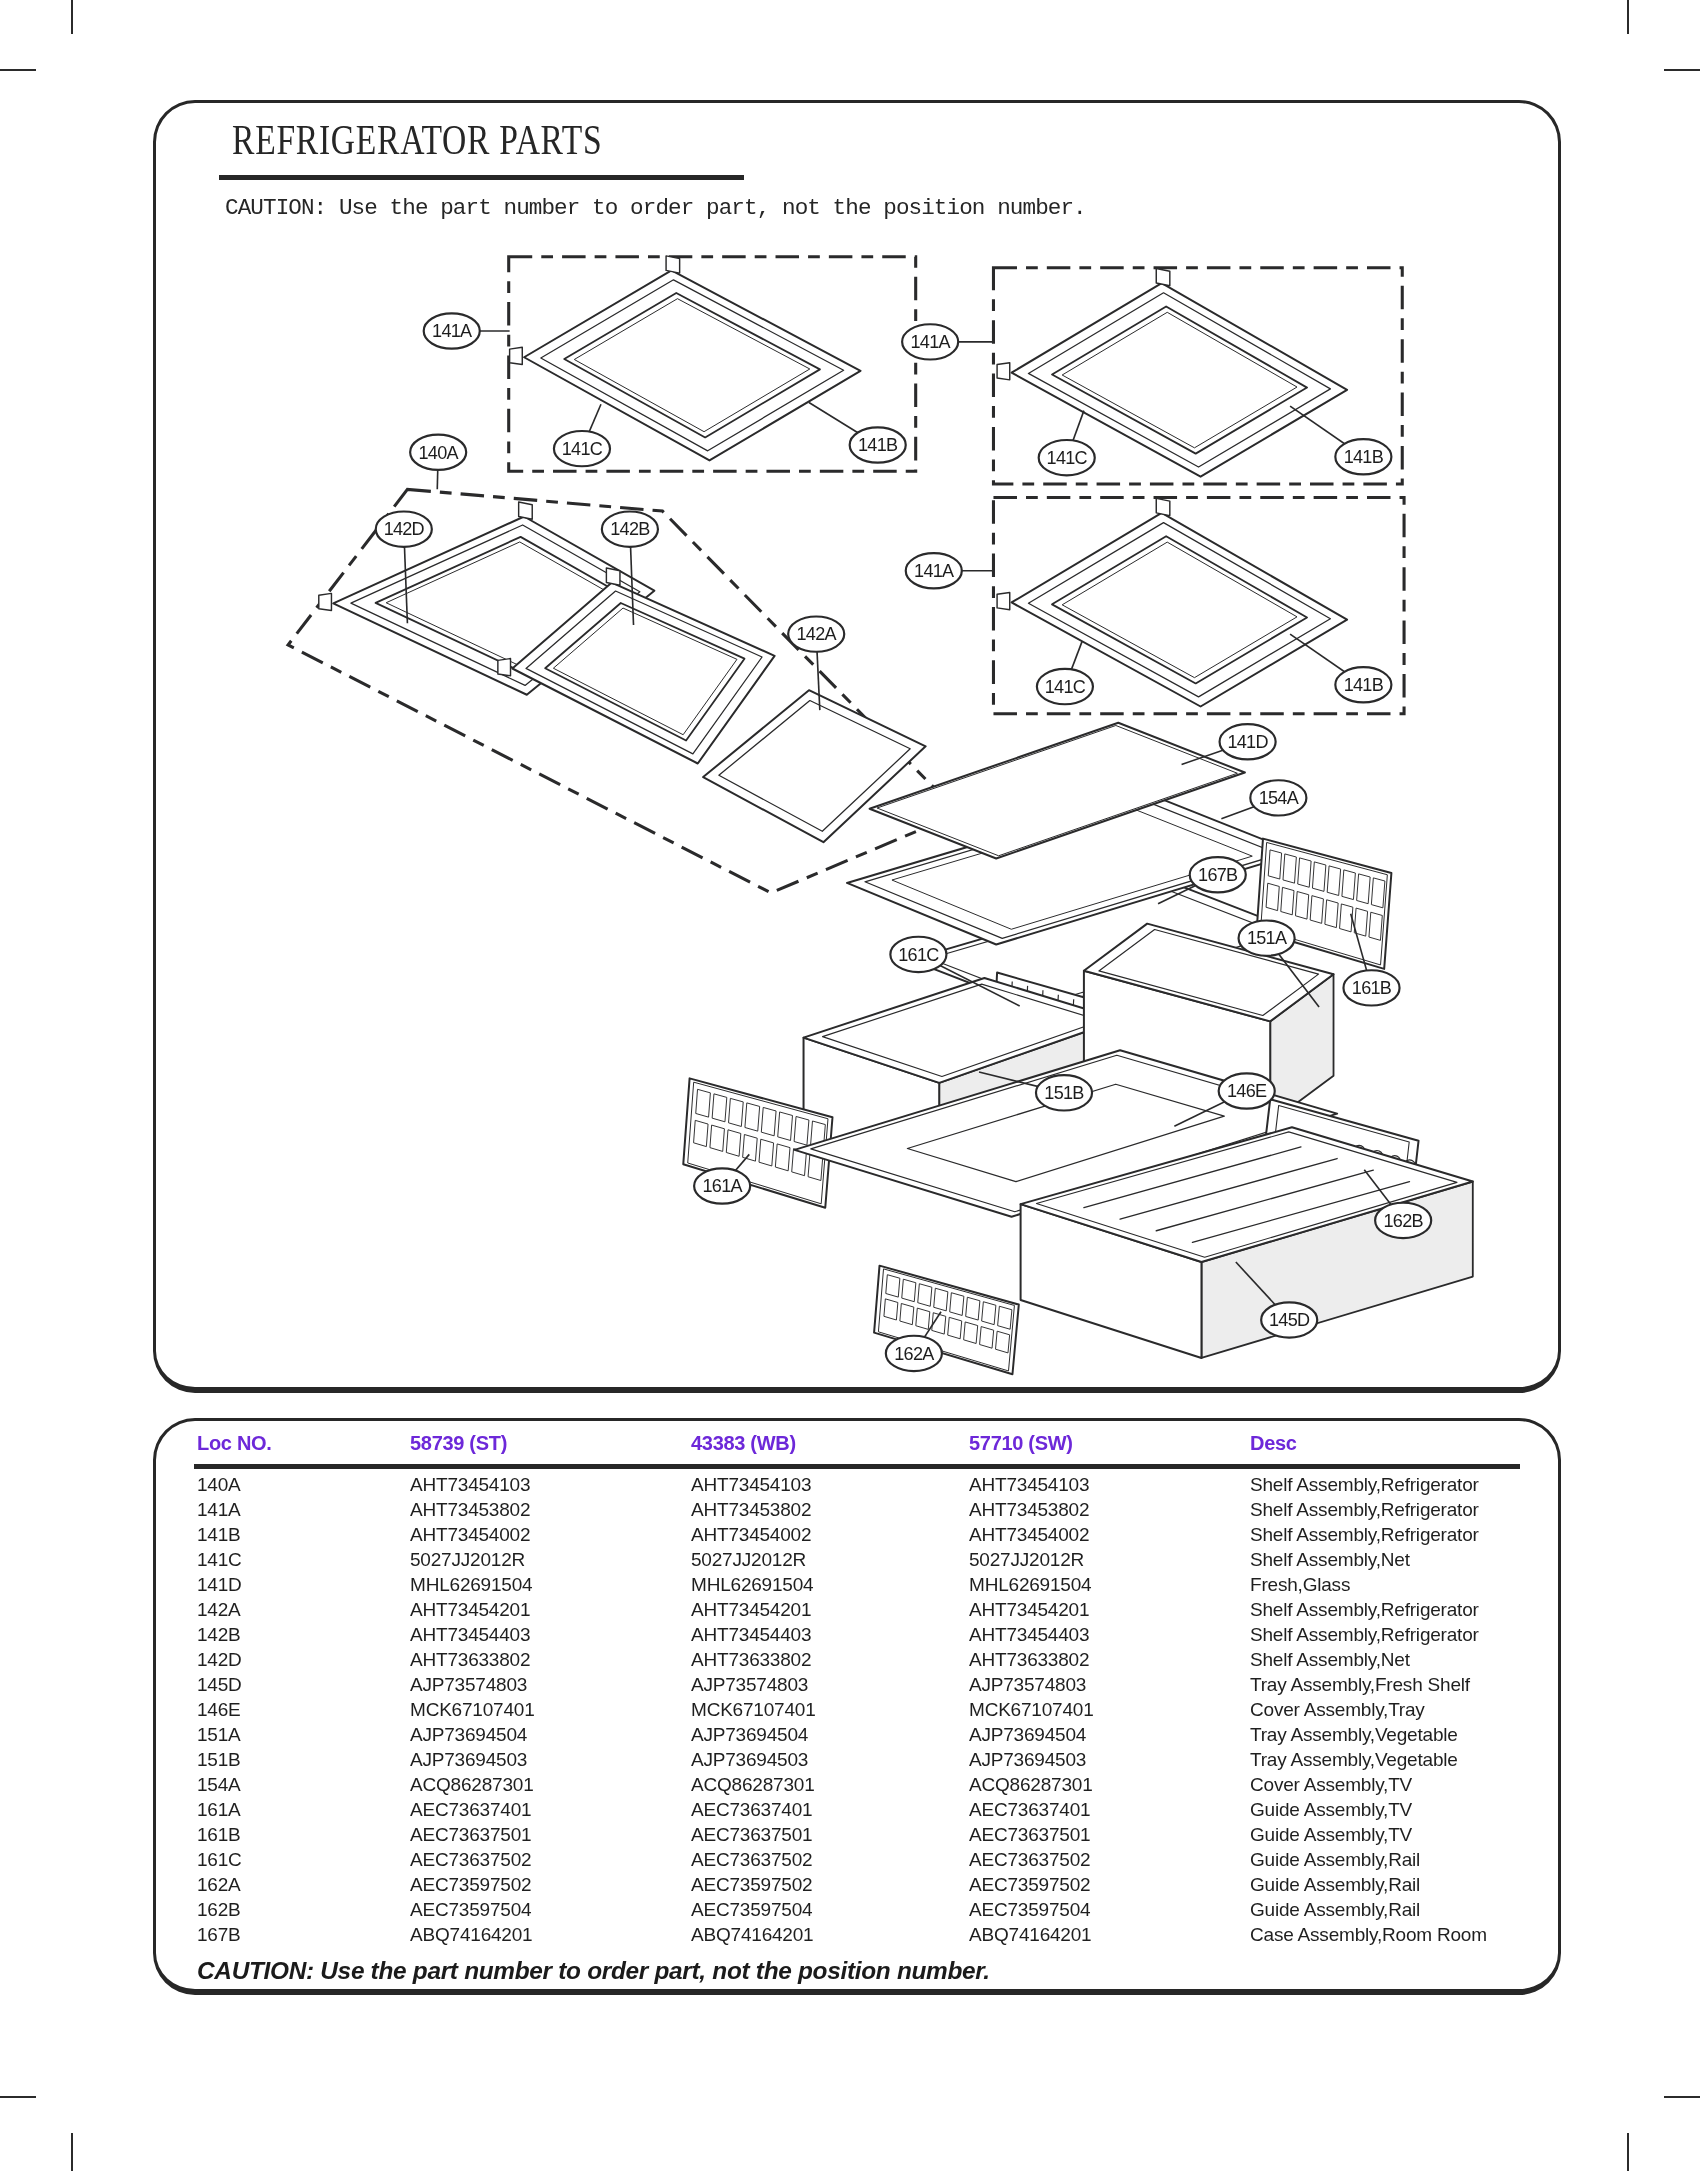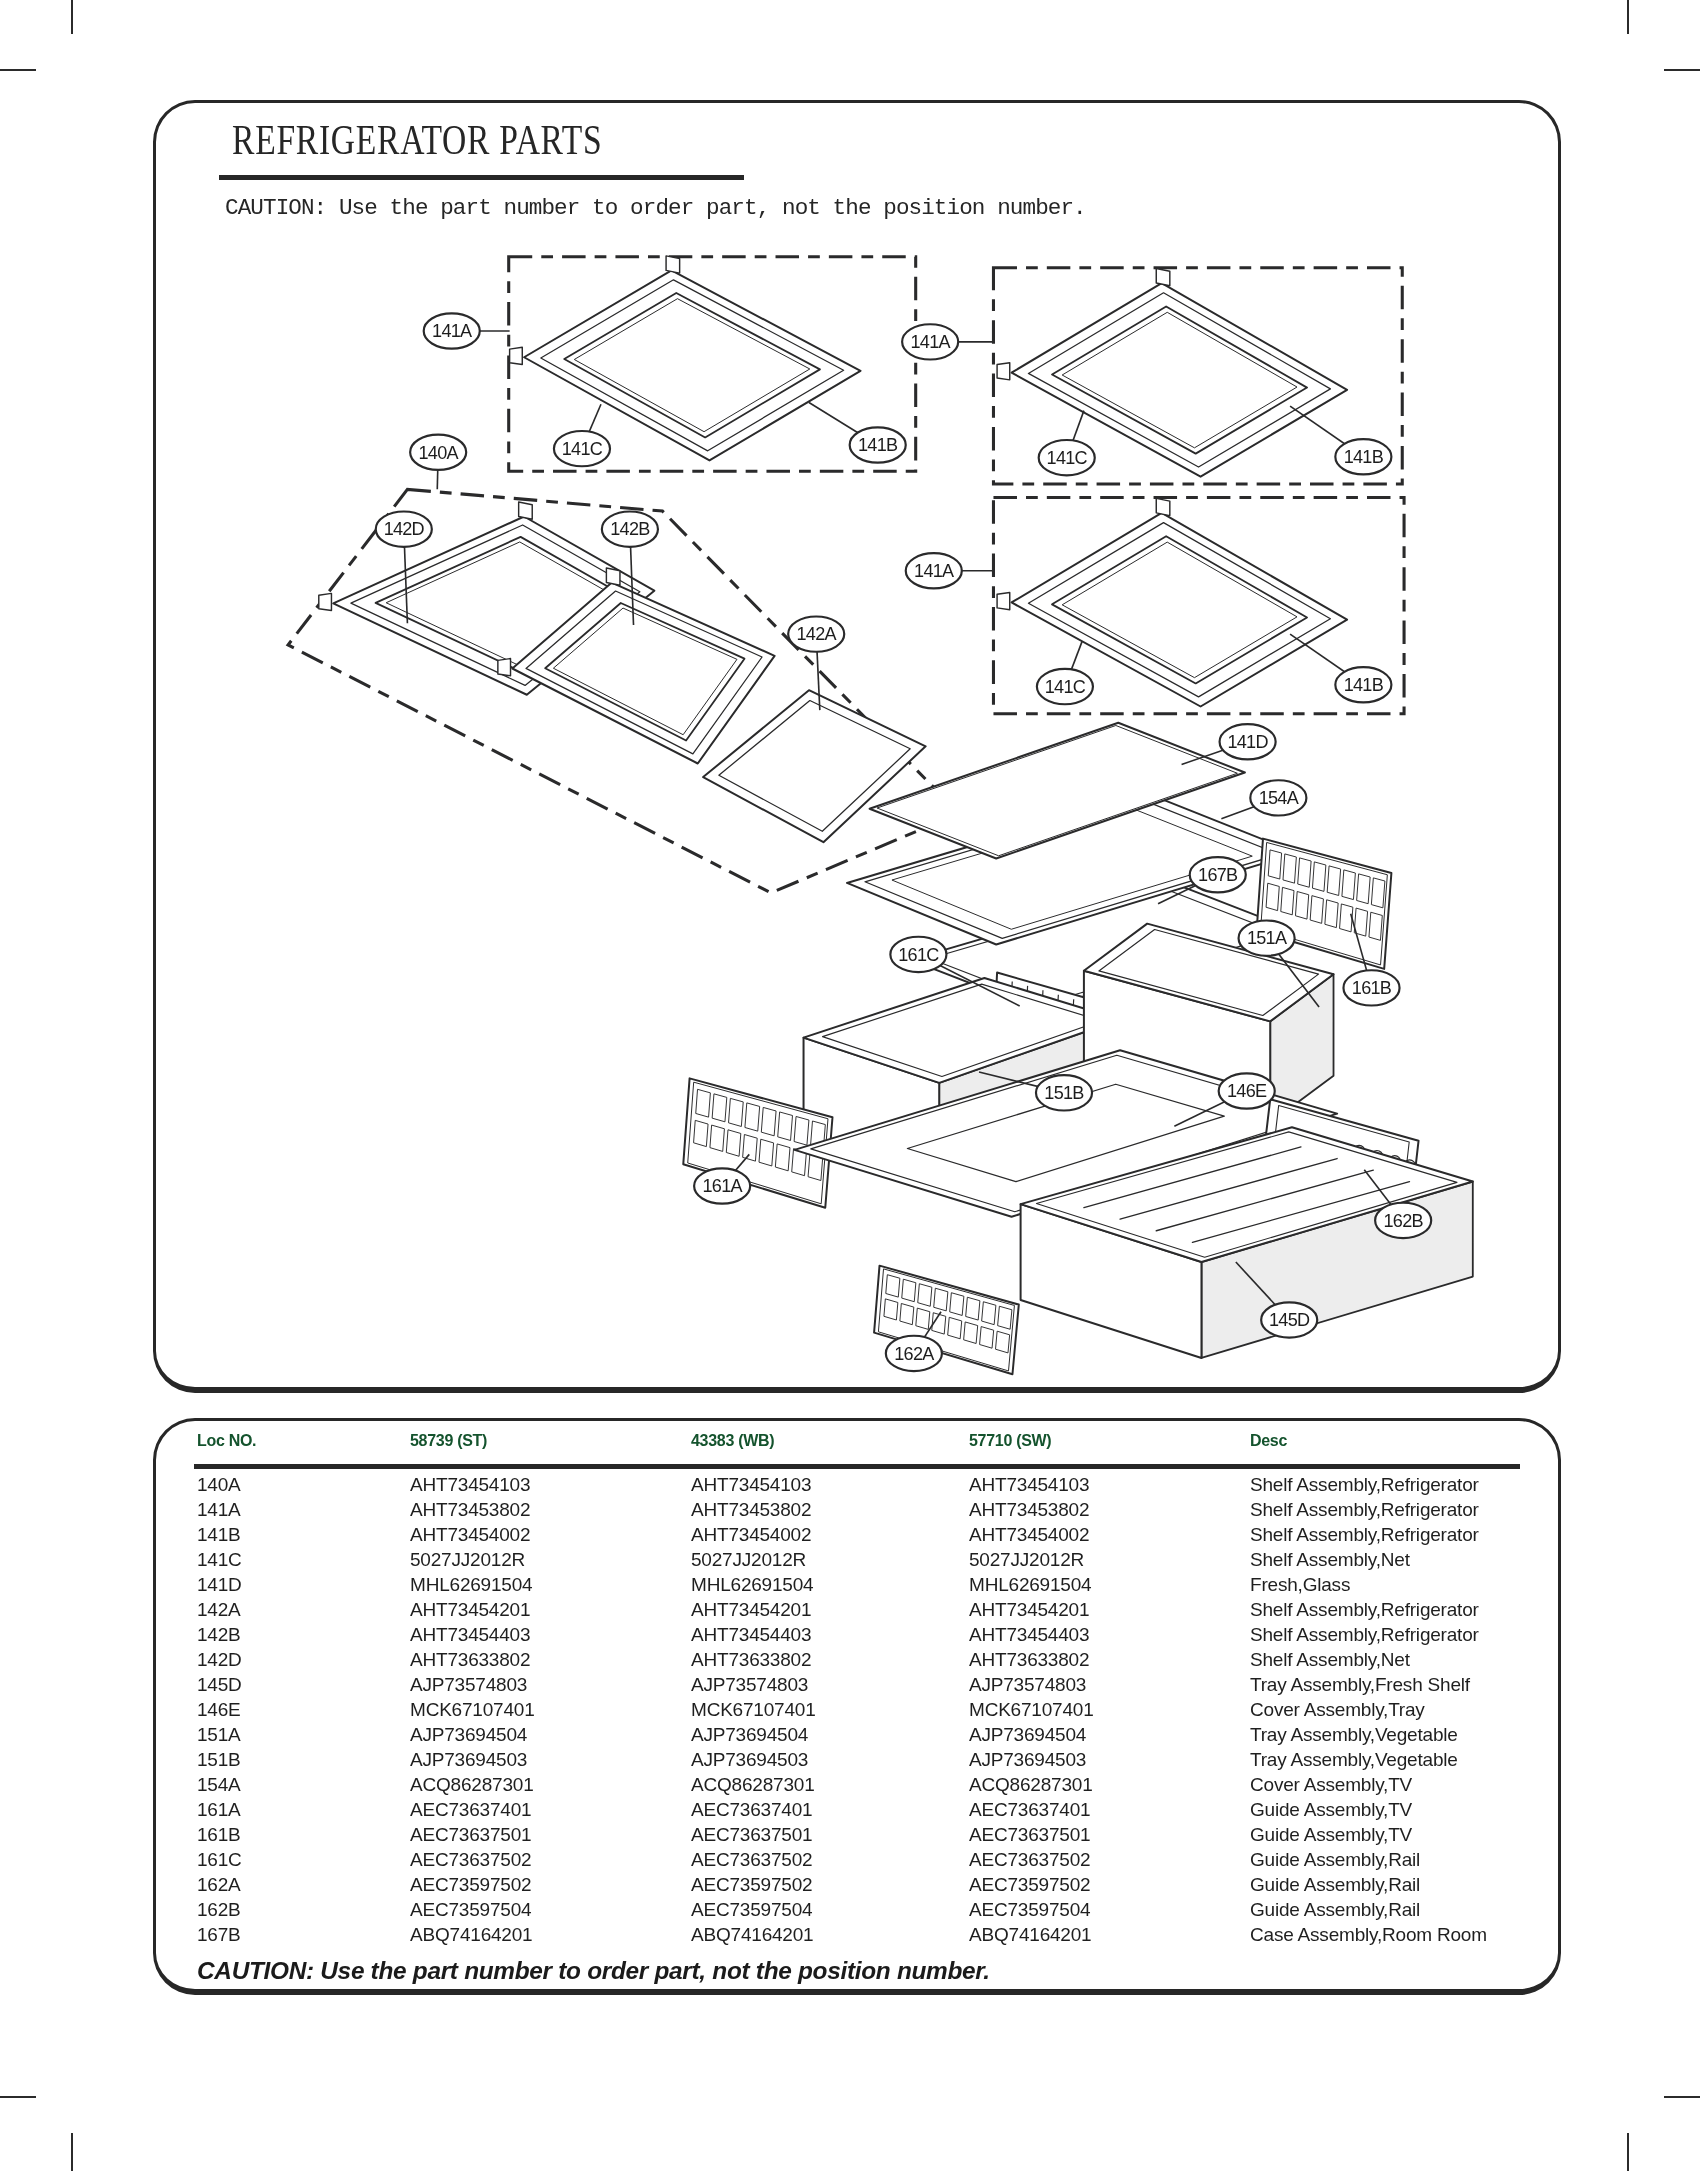--- a/index.html
+++ b/index.html
@@ -16,21 +16,21 @@
       font-family:"Liberation Serif",serif;font-weight:500;font-size:42px;letter-spacing:0.9px;
       transform:scaleX(.80);transform-origin:0 50%;white-space:nowrap;color:#262626;}
   .title-rule{position:absolute;left:63px;top:72px;width:525px;height:4.5px;background:#272727;}
   .caution-top{position:absolute;left:69px;top:92px;margin:0;white-space:nowrap;
       font-family:"Liberation Mono",monospace;font-size:22.6px;font-weight:500;letter-spacing:-0.9px;color:#262626;}
 
   .diagram-svg{position:absolute;left:0;top:0;width:1400px;height:1283px;}
 
   .thead{position:absolute;left:41px;right:36px;top:11px;display:grid;
       grid-template-columns:213px 281px 278px 281px 1fr;
-      font-size:16px;font-weight:bold;letter-spacing:-0.3px;color:#14532d;}
+      font-size:20px;font-weight:bold;letter-spacing:-0.3px;color:#6d28d9;}
   .head-rule{position:absolute;left:38px;right:38px;top:43px;height:4.5px;background:#272727;}
   .tbody{position:absolute;left:41px;right:36px;top:51px;}
   .trow{display:grid;grid-template-columns:213px 281px 278px 281px 1fr;
       height:25px;line-height:25px;font-size:19px;letter-spacing:-0.2px;color:#1f1f1f;}
   .caution-bottom{position:absolute;left:41px;top:536px;margin:0;white-space:nowrap;
       font-size:24.4px;font-weight:bold;font-style:italic;letter-spacing:-0.3px;color:#1b1b1b;}
 </style>
 </head>
 <body>
 

